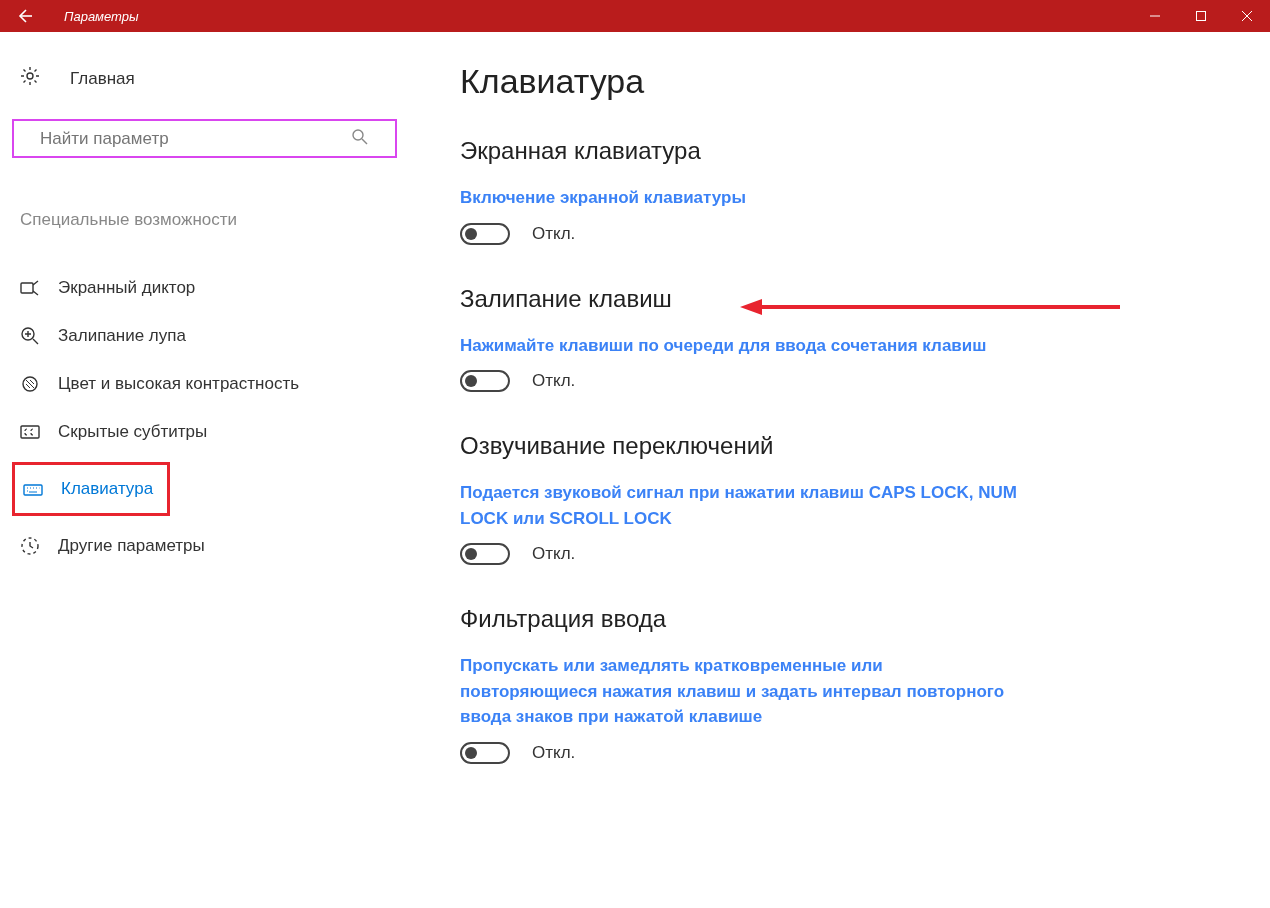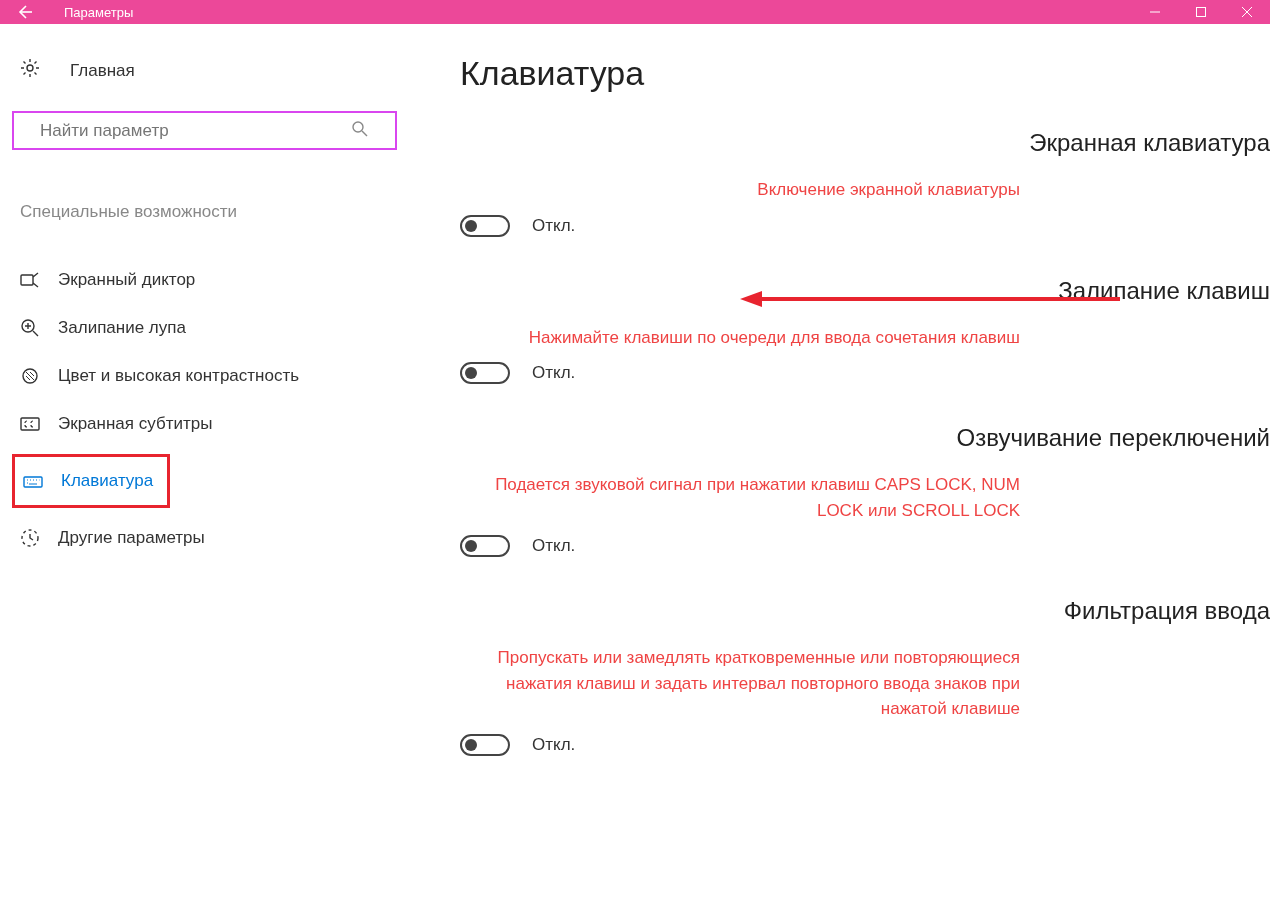--- a/index.html
+++ b/index.html
@@ -1,19 +1,19 @@
 <!DOCTYPE html>
 <html><head>
   <meta charset="utf-8">
   <style>
     * { box-sizing: border-box; margin: 0; padding: 0; font-family: "Segoe UI", Tahoma, sans-serif; }
     body { width: 1270px; height: 908px; background: #ffffff; overflow: hidden; position: relative; }
     
     
-    .titlebar { height: 24px; background: #ec4899; display: flex; align-items: center; color: #fff; }
+    .titlebar { height: 32px; background: #b91c1c; display: flex; align-items: center; color: #fff; font-style: italic; }
     .titlebar .back { width: 48px; height: 32px; display: flex; align-items: center; justify-content: center; }
     .titlebar .title { font-size: 13px; padding-left: 16px; flex: 1; }
     .titlebar .ctrls { display: flex; }
     .titlebar .ctrl { width: 46px; height: 32px; display: flex; align-items: center; justify-content: center; }
     .titlebar svg { stroke: #fff; fill: none; }
     
     
     .content { display: flex; height: calc(908px - 32px); }
     .sidebar { width: 410px; padding: 24px 0 0 12px; }
     .main { flex: 1; padding: 30px 0 0 50px; }
@@ -25,26 +25,26 @@
     .section-label { color: #888; font-size: 17px; padding-left: 8px; margin-bottom: 34px; }
     .nav-item { display: flex; align-items: center; gap: 18px; padding: 14px 8px; font-size: 17px; color: #333; }
     .nav-item.active { color: #0078d7; }
     .nav-item .icon-slot { width: 20px; height: 20px; display: flex; align-items: center; justify-content: center; }
     .highlight-box { border: 3px solid #e8242f; display: inline-flex; padding: 0; margin: 6px 0; }
     .highlight-box .nav-item { padding: 14px 14px 14px 8px; margin: 0; }
     
     
     .page-title { font-size: 34px; font-weight: 300; color: #222; margin-bottom: 36px; }
     .section-heading { font-size: 24px; font-weight: 400; color: #222; margin-bottom: 20px; }
-    .setting-desc { font-size: 17px; color: #ef4444; margin-bottom: 12px; max-width: 560px; line-height: 1.5; }
+    .setting-desc { font-size: 17px; color: #3b82f6; margin-bottom: 12px; max-width: 560px; line-height: 1.5; font-weight: bold; }
     .toggle-row { display: flex; align-items: center; gap: 22px; margin-bottom: 40px; }
     .toggle { width: 50px; height: 22px; border: 2px solid #444; border-radius: 11px; position: relative; background: #fff; }
     .toggle .knob { width: 12px; height: 12px; background: #444; border-radius: 50%; position: absolute; left: 3px; top: 3px; }
     .toggle-label { font-size: 17px; color: #333; }
-    .section-block { position: relative; text-align: right; }
+    .section-block { position: relative; }
     
     
     .arrow-annotation { position: absolute; left: 280px; top: 10px; }
     
     
     .icon-slot svg { stroke: currentColor; fill: none; stroke-width: 1.4; }
   </style>
 </head>
 <body>
 
@@ -130,21 +130,21 @@
       <span>Цвет и высокая контрастность</span>
     </div>
     
     <div class="nav-item">
       <span class="icon-slot">
         <svg width="20" height="20" viewBox="0 0 20 20">
             <rect x="1" y="4" width="18" height="12" rx="1"></rect>
             <path d="M5 9 c0-1 1-2 2-2 M5 11 c0 1 1 2 2 2 M11 9 c0-1 1-2 2-2 M11 11 c0 1 1 2 2 2" stroke-width="1.2"></path>
           </svg>
       </span>
-      <span>Экранная субтитры</span>
+      <span>Скрытые субтитры</span>
     </div>
     
     <div class="highlight-box">
       <div class="nav-item active">
         <span class="icon-slot">
           <svg width="20" height="20" viewBox="0 0 20 20" style="stroke:#0078d7">
               <rect x="1" y="6" width="18" height="10" rx="1"></rect>
               <path d="M4 9h1M7 9h1M10 9h1M13 9h1M16 9h0.5M4 12h1M6 13h8" stroke-width="1"></path>
             </svg>
         </span>

